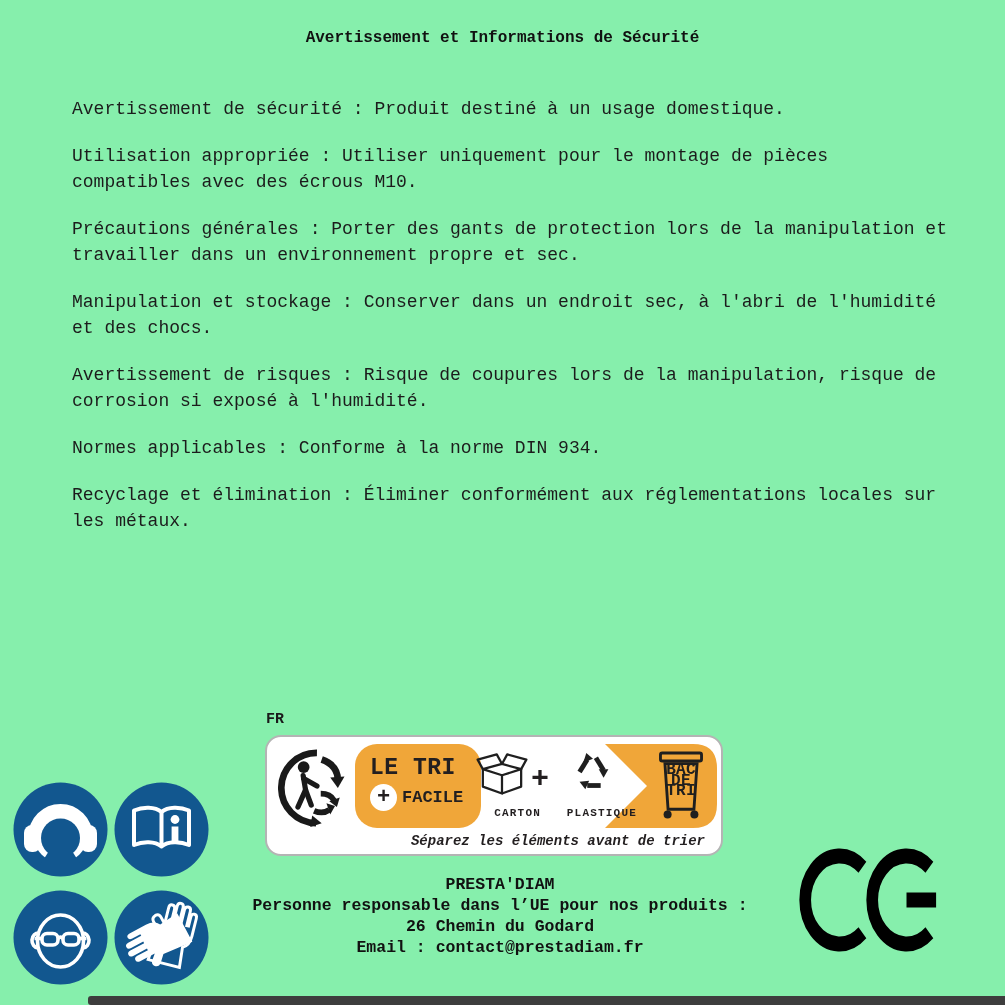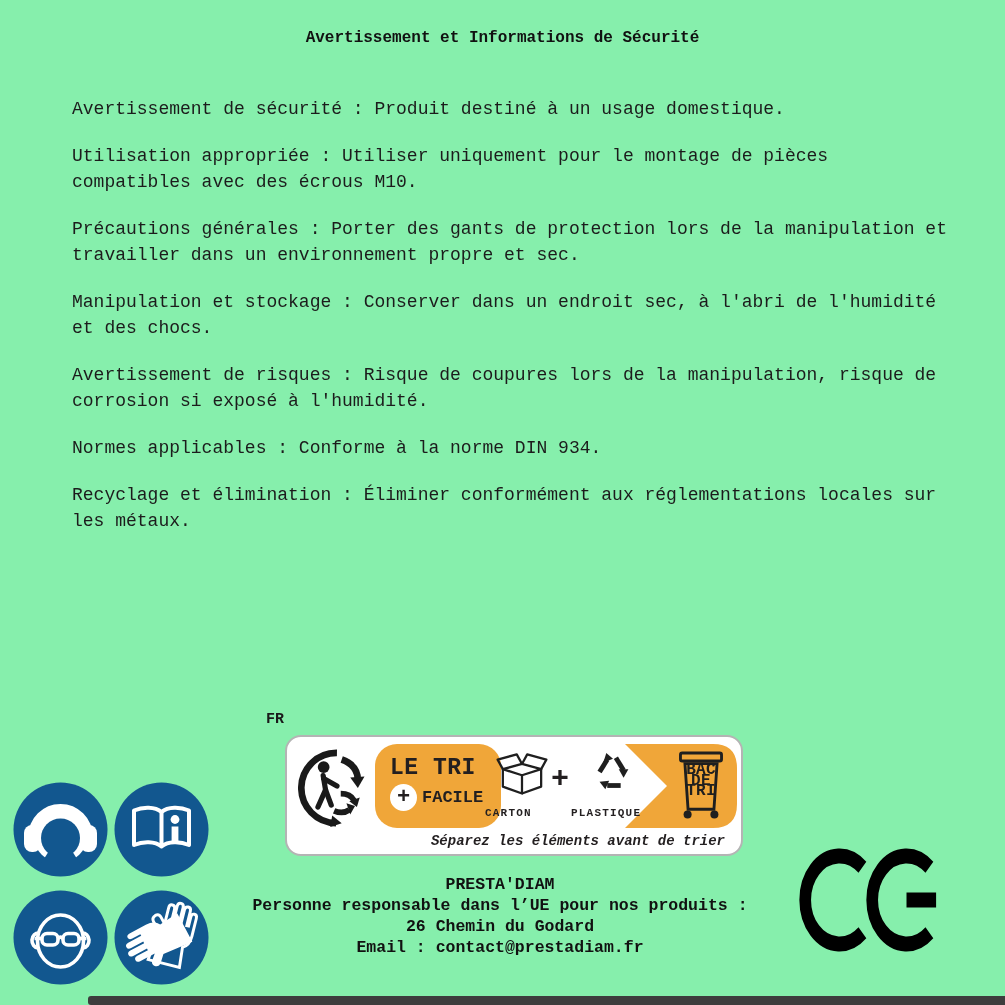--- a/index.html
+++ b/index.html
@@ -24,41 +24,41 @@
   .picto.p1 { left:0; top:0; }
   .picto.p2 { left:101px; top:0; }
   .picto.p3 { left:0; top:108px; }
   .picto.p4 { left:101px; top:108px; }
   .picto svg { width:100%; height:100%; display:block; }
 
   
   .fr-code { position:absolute; left:266px; top:711px; font-size:15px; font-weight:bold; color:#1a1a1a; }
   .tri-label {
     position:absolute; left:265px; top:735px; width:458px; height:121px;
-    background:#fff; border:2px solid #b4b4b4; border-radius:16px;margin-left:20px;
+    background:#fff; border:2px solid #b4b4b4; border-radius:16px;
   }
   .triman { position:absolute; left:11px; top:9px; width:76px; height:84px; }
   .triman svg { width:100%; height:100%; display:block; }
   .tri-band { position:absolute; left:88px; top:7px; width:362px; height:84px; }
   .tri-band > svg.band-shape { position:absolute; left:0; top:0; width:100%; height:100%; }
   .headline { position:absolute; left:15px; top:11px; width:110px; color:#231f20; font-weight:bold; }
   .headline .l1 { font-size:23px; letter-spacing:0.5px; }
   .headline .l2 { display:flex; align-items:center; margin-top:3px; }
   .plus-circle {
     width:27px; height:27px; border-radius:50%; background:#fff; color:#231f20;
     display:flex; align-items:center; justify-content:center;
     font-size:22px; font-weight:bold; margin-right:5px; line-height:1;
   }
   .headline .l2 .word { font-size:17px; }
   .materials { position:absolute; left:108px; top:0; width:186px; height:84px; }
   .mat-icon { position:absolute; top:6px; }
   .mat-icon.carton { left:12px; width:54px; height:50px; }
   .mat-icon.plastique { left:106px; width:48px; height:48px; }
   .mat-plus { position:absolute; left:68px; top:18px; font-size:30px; font-weight:bold; color:#231f20; }
-  .mat-label { position:absolute; top:63px; font-size:11px; font-weight:bold; letter-spacing:1.2px; color:#231f20; text-align:left; }
+  .mat-label { position:absolute; top:63px; font-size:11px; font-weight:bold; letter-spacing:1.2px; color:#231f20; text-align:right; }
   .mat-label.carton-l { left:2px; width:76px; }
   .mat-label.plastique-l { left:88px; width:86px; }
   .bin { position:absolute; left:301px; top:5px; width:50px; height:74px; }
   .bin svg { position:absolute; left:0; top:0; width:100%; height:100%; }
   .bin-text { position:absolute; left:8px; top:16px; width:34px; text-align:center;
     font-size:16px; line-height:10.5px; font-weight:bold; color:#1f1f1f; letter-spacing:0.3px; }
   .tri-note {
     position:absolute; right:16px; top:96px; font-size:14px; font-weight:bold;
     font-style:italic; color:#231f20;
   }

